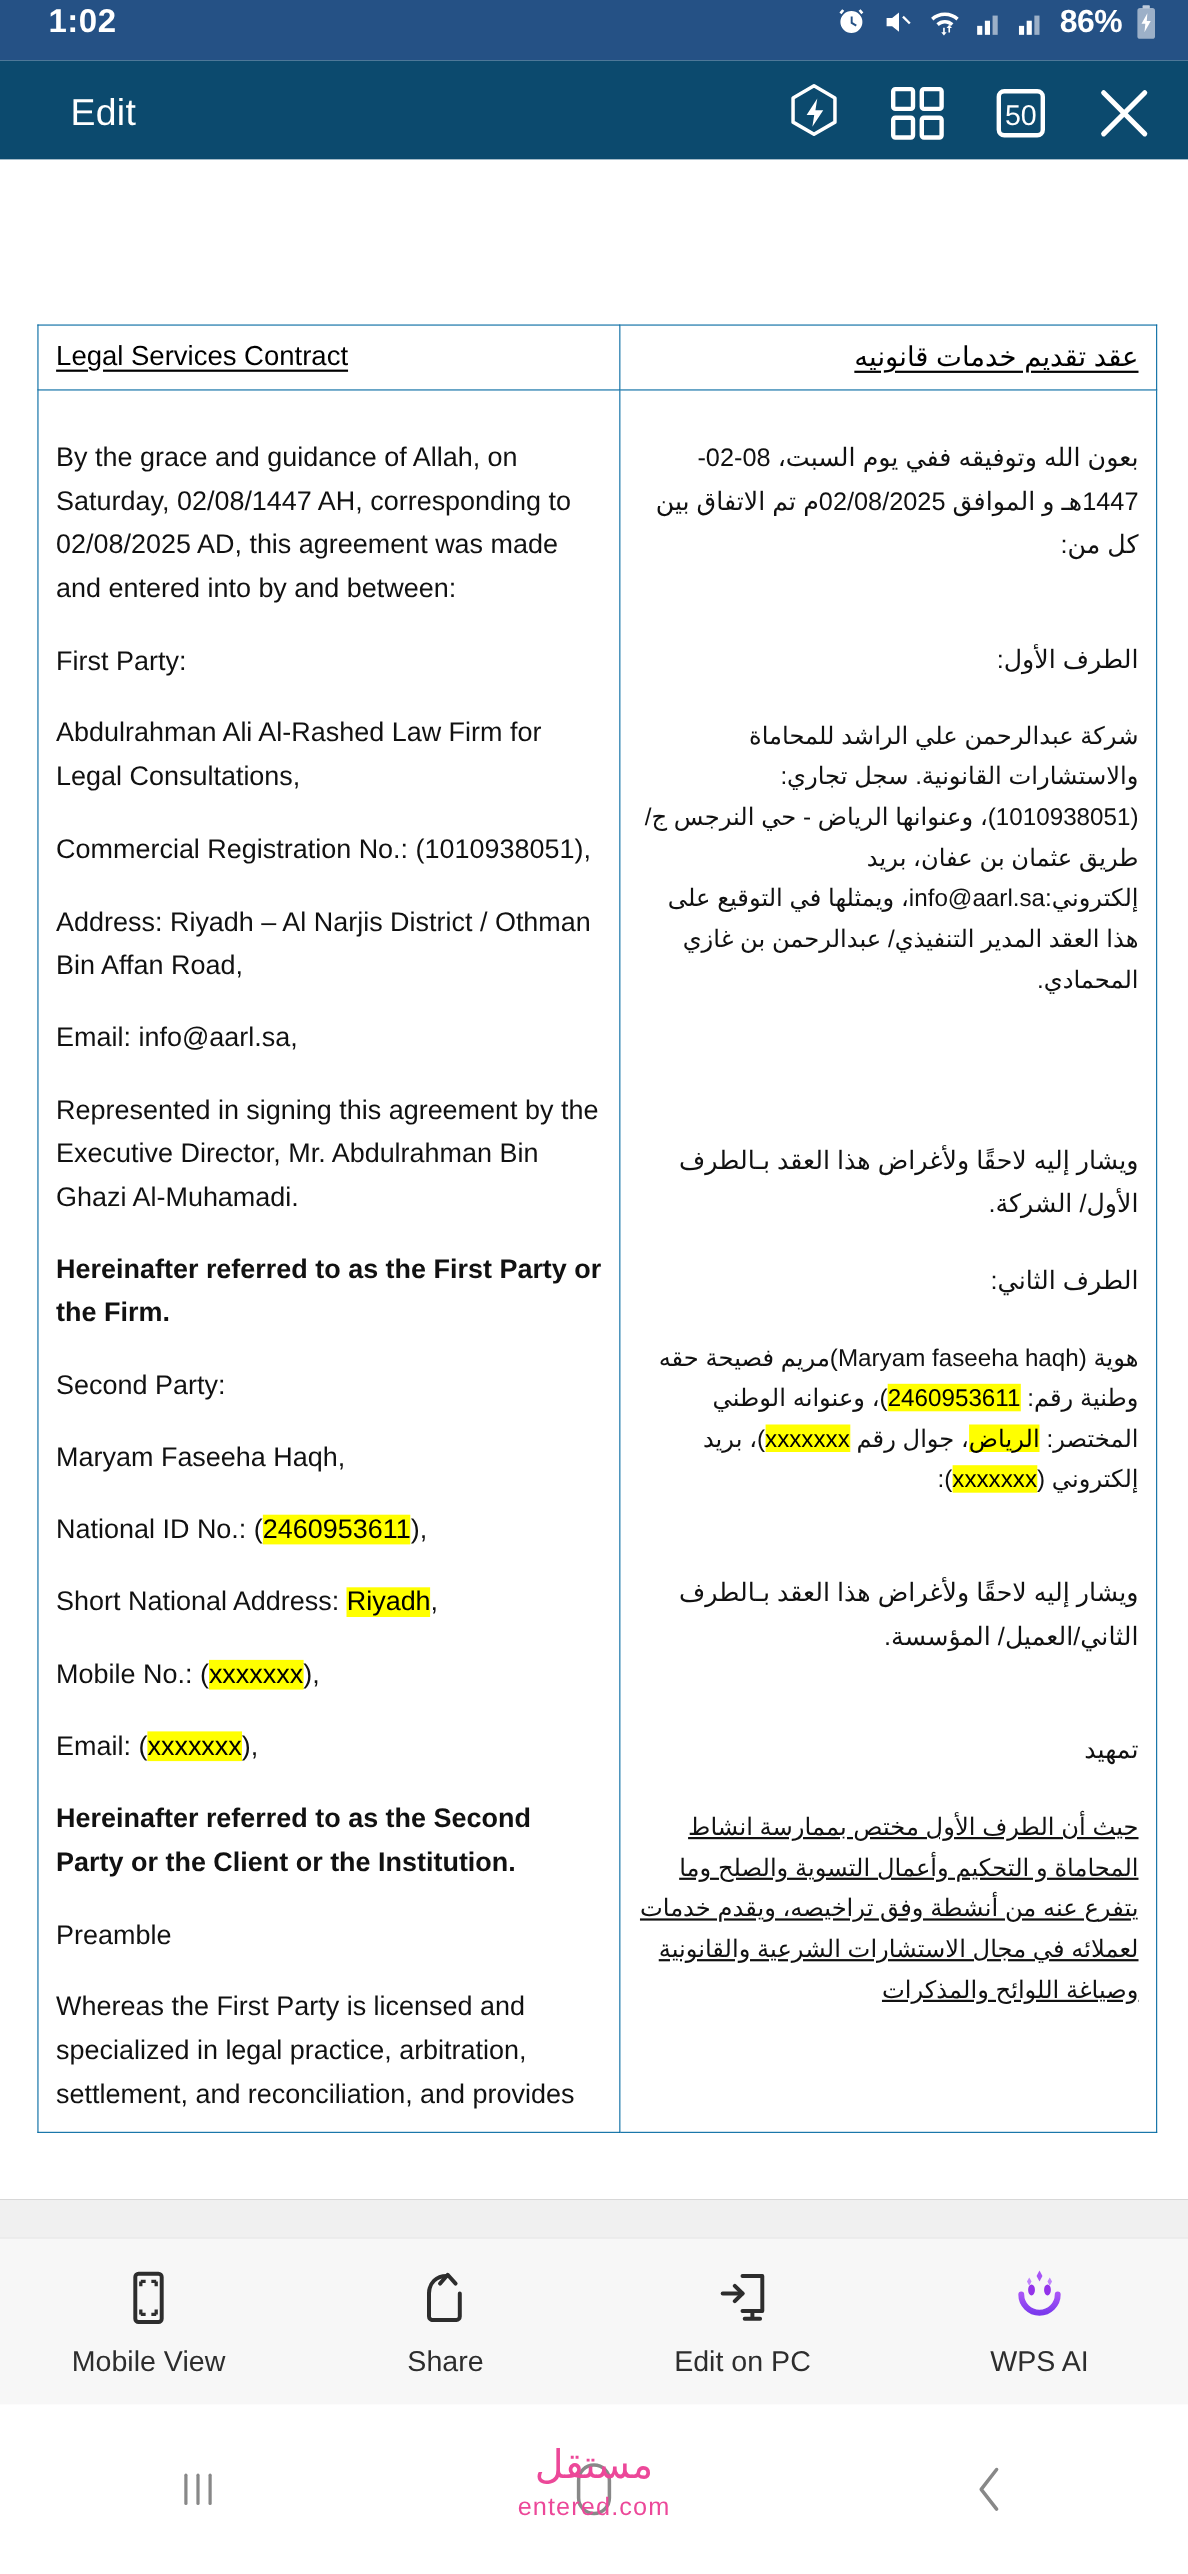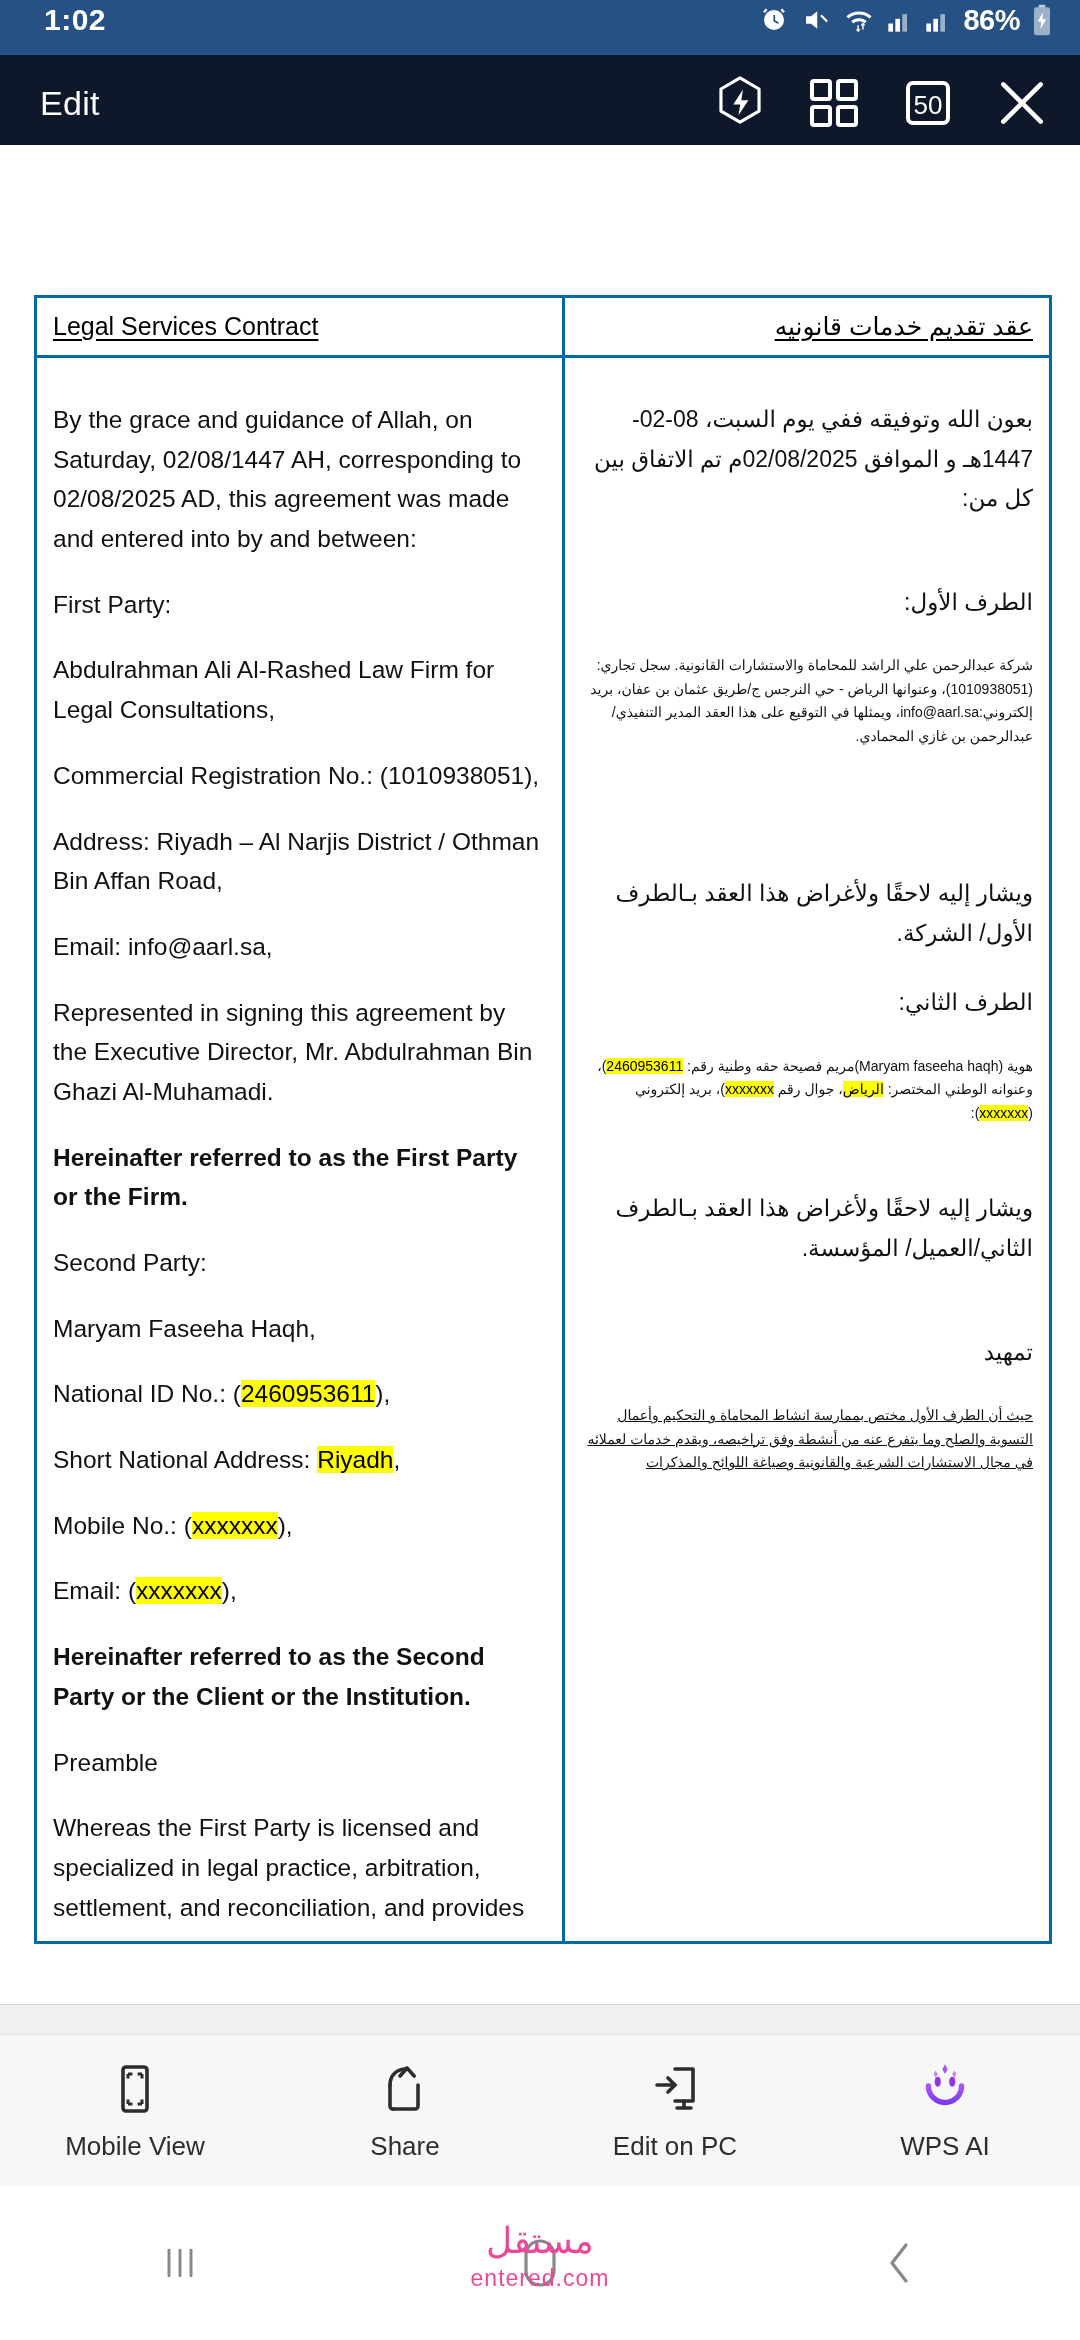--- a/index.html
+++ b/index.html
@@ -19,23 +19,23 @@
     padding: 0 28px 15px 44px;
   }
   .status-time { font-size:30px; font-weight:600; letter-spacing:.5px; }
   .status-icons { display:flex; align-items:center; gap:12px; }
   .status-icons svg { display:block; }
   .battery-text { font-size:29px; font-weight:700; letter-spacing:-.5px; }
 
   
   .appbar {
     position:absolute; top:55px; left:0; width:1080px; height:96px;
-    background:#0f172a; color:#ffffff;
+    background:#0c4a6e; color:#ffffff;
     display:flex; align-items:center; justify-content:space-between;
-    padding: 0 30px 0 40px;
+    padding: 0 30px 0 64px;
   }
   .appbar-title { font-size:34px; font-weight:400; letter-spacing:.3px; }
   .appbar-actions { display:flex; align-items:center; gap:38px; }
   .appbar-btn { display:flex; align-items:center; justify-content:center; width:56px; height:56px; }
   .appbar-btn svg { display:block; }
 
   
   .doc-area {
     position:absolute; top:145px; left:0; width:1080px; height:1945px;
     background:#ffffff; overflow:hidden;
@@ -49,21 +49,21 @@
     border-top:1px solid #d8d8d8; border-bottom:1px solid #d8d8d8;
   }
 
   
   .tbl {
     width:1018px; margin: 0 28px 0 34px;
     border-collapse:collapse; table-layout:fixed;
     border:1px solid #000;
   }
   .tbl td {
-    border:3px solid #0369a1; vertical-align:top;
+    border:1px solid #0369a1; vertical-align:top;
     padding:14px 16px 14px 16px;
   }
   .col-en { width:52%; }
   .col-ar { width:48%; }
 
   .hdr-en, .hdr-ar { padding-top:12px; padding-bottom:14px; }
   .title-en {
     font-size:25px; font-weight:400; color:#000;
     text-decoration:underline; text-underline-offset:4px;
   }
@@ -75,21 +75,21 @@
   .en { font-size:24.5px; line-height:1.62; color:#111; }
   .en p { margin: 0 0 26px 0; }
   .en p.b { font-weight:700; }
   .en p:last-child { margin-bottom:0; }
 
   .ar {
     direction:rtl; text-align:right;
     font-size:23px; line-height:1.72; color:#111;
   }
   .ar p { margin: 0 0 30px 0; }
-  .ar p.small { font-size:14px; line-height:1.68;margin-top:32px; }
+  .ar p.small { font-size:22px; line-height:1.68;margin-top:32px; }
   .ar p:last-child { margin-bottom:0;text-decoration:underline; }
 
   mark { background:#ffff00; color:#000; padding:0; }
 
   .spacer-lg { height:150px; }
   .spacer-md { height:96px; }
   .spacer-sm { height:34px; }
 
   
   .bottombar {

